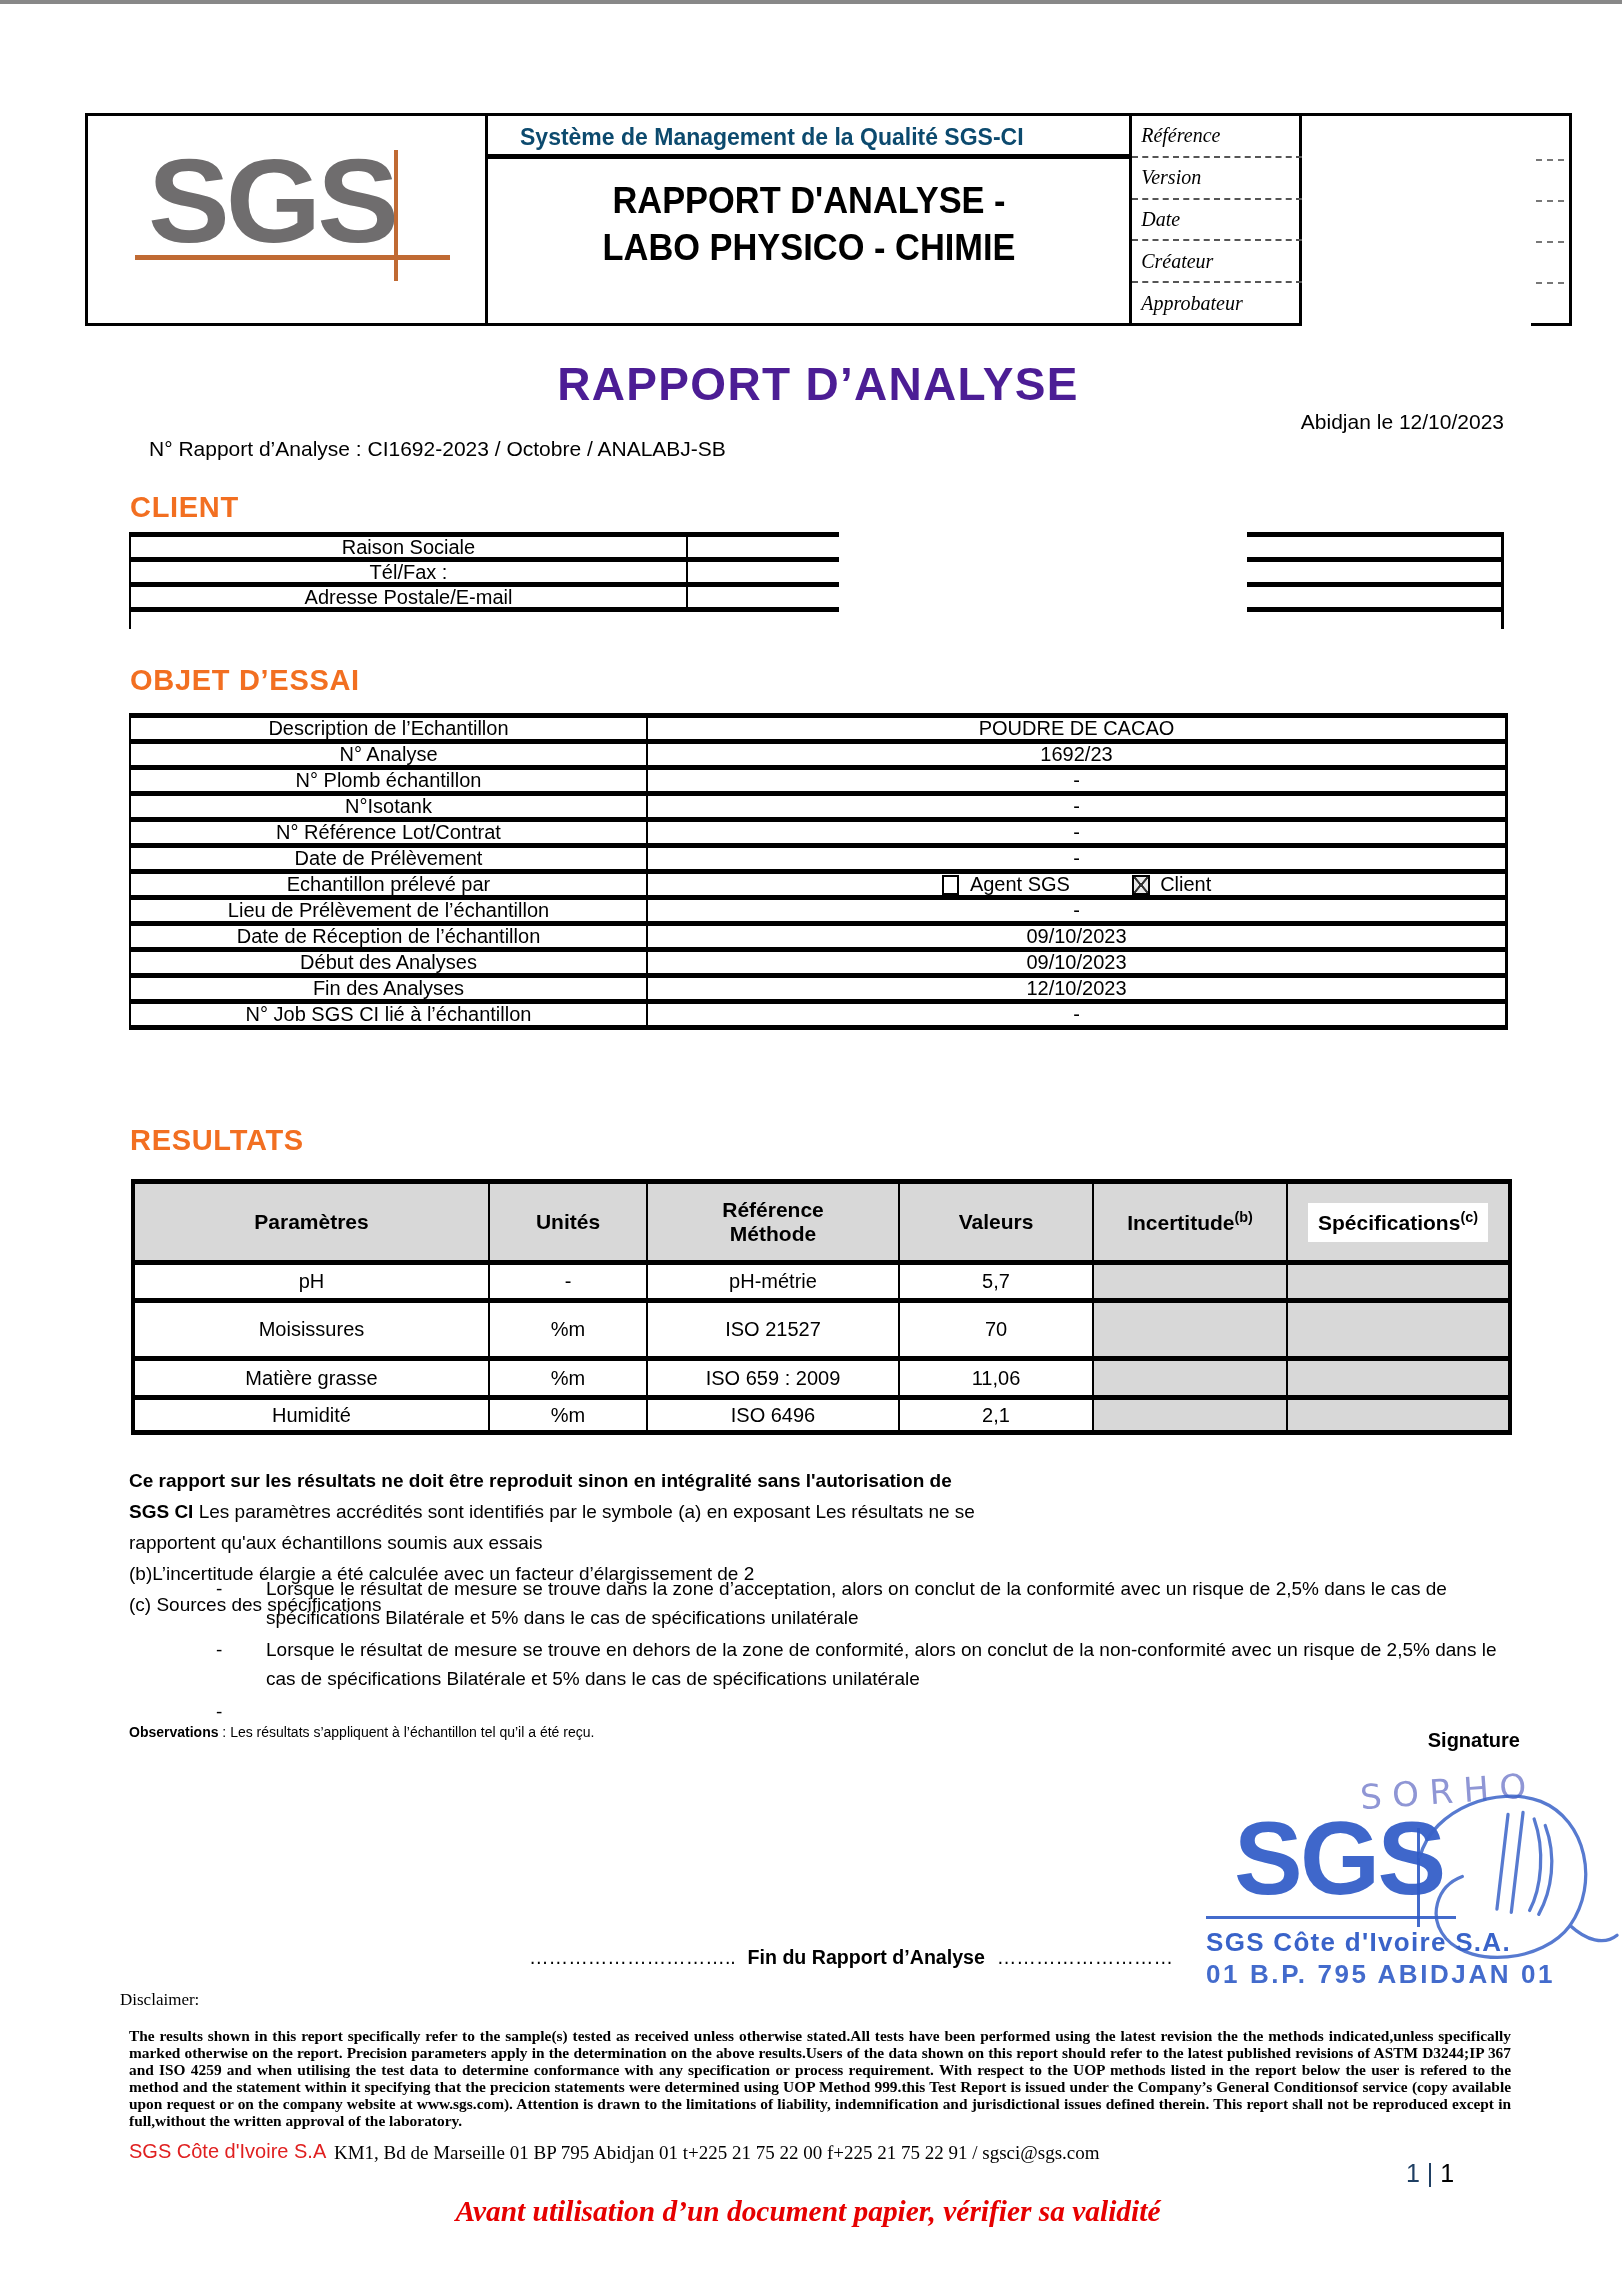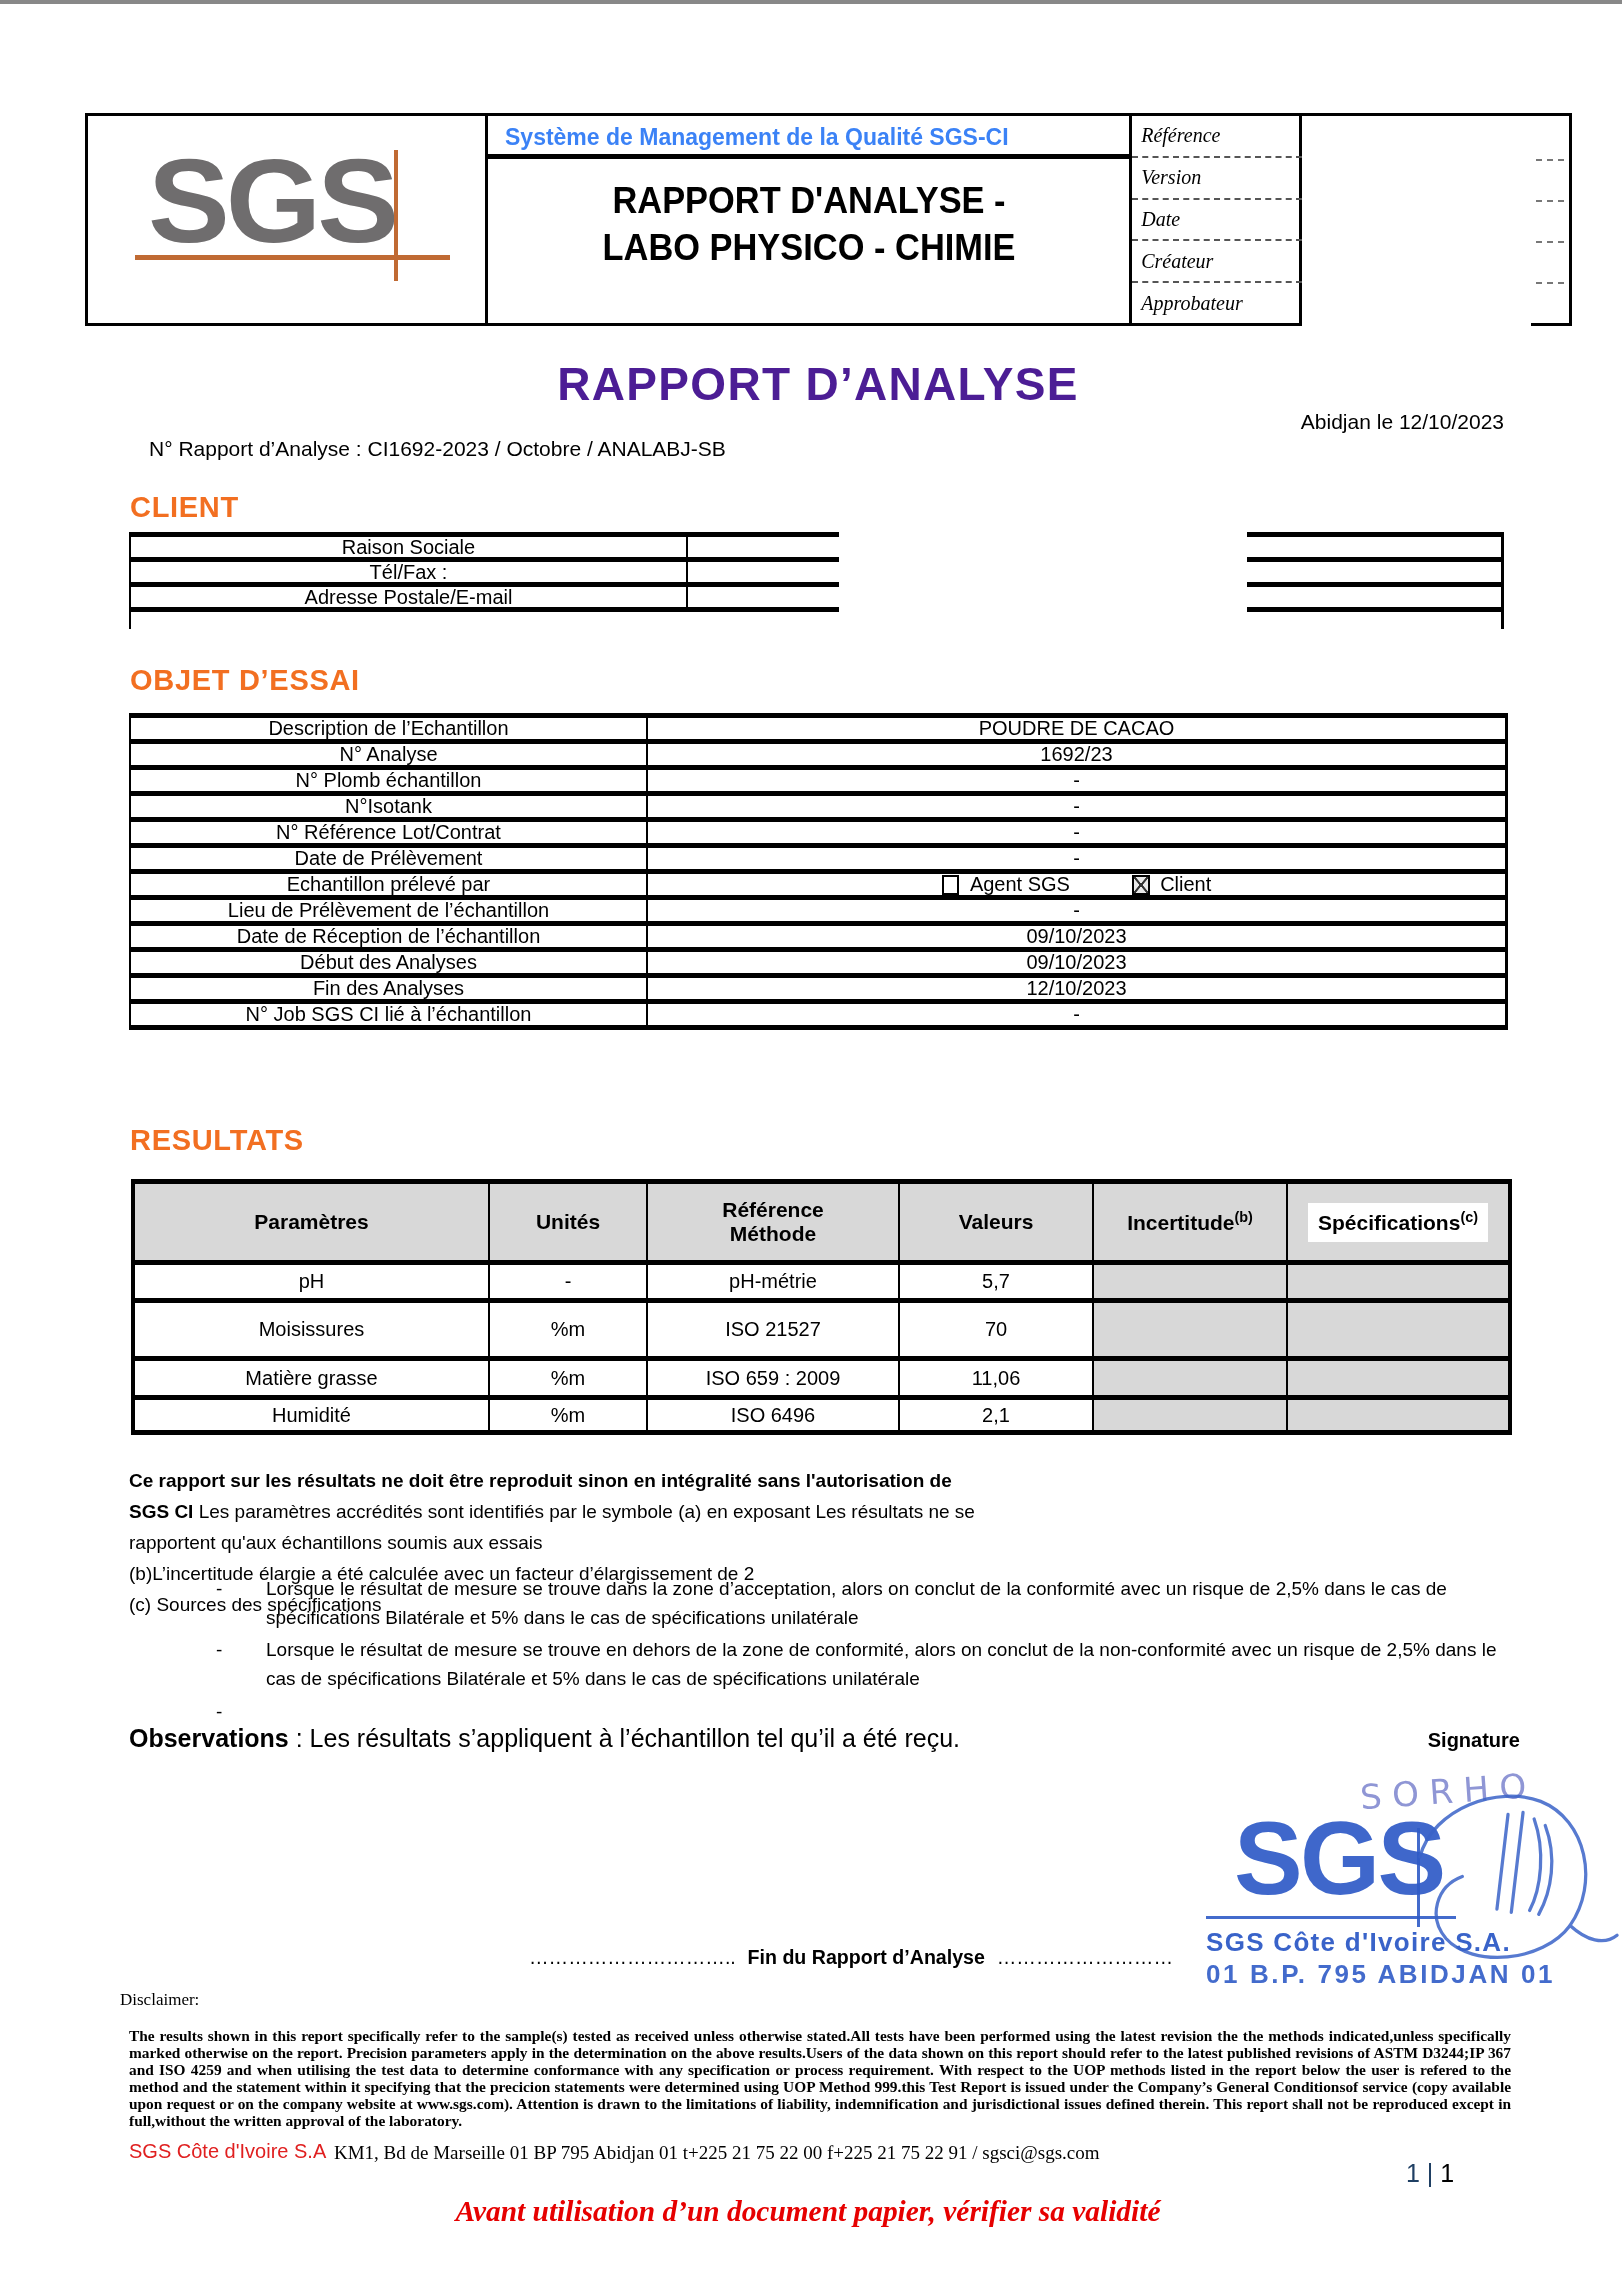--- a/index.html
+++ b/index.html
@@ -9,21 +9,21 @@
     font-family:"Liberation Sans", sans-serif; color:#000; overflow:hidden;
     margin:4px auto;
   }
   
   .hdr-main { position:absolute; left:85px; top:109px; width:1217px; height:213px; border:3.3px solid #000; }
   .hdr-logo-cell { position:absolute; left:0; top:0; width:397px; height:100%; }
   .sgs-logo-text { position:absolute; left:60px; top:26px; font-size:118px; line-height:118px; font-weight:bold; color:#6F6D6E; letter-spacing:-3.9px; transform:scaleX(1.04); transform-origin:left top; }
   .sgs-logo-hline { position:absolute; left:47px; top:139px; width:315px; height:4.6px; background:#C06A33; }
   .sgs-logo-vline { position:absolute; left:306px; top:34px; width:3.9px; height:131px; background:#C06A33; }
   .hdr-title-cell { position:absolute; left:397px; top:0; width:645px; height:100%; border-left:3.3px solid #000; }
-  .quality-bar { height:43px; border-bottom:5.2px solid #000; line-height:42px; padding-left:17px; color:#3b82f6; font-weight:bold; font-size:23px; white-space:nowrap; overflow:hidden; }
+  .quality-bar { height:43px; border-bottom:5.2px solid #000; line-height:42px; padding-left:32px; color:#0c4a6e; font-weight:bold; font-size:23px; white-space:nowrap; overflow:hidden; }
   .doc-title { margin-top:18.3px; text-align:center; font-weight:bold; font-size:37px; line-height:47px; transform:scaleX(.93); transform-origin:center; letter-spacing:0px; }
   .hdr-ref-cell { position:absolute; left:1041px; top:0; width:173px; height:100%; border-left:3.3px solid #000; display:flex; flex-direction:column; }
   .ref-row { flex:1; display:flex; align-items:center; padding-left:9.2px; font-family:"Liberation Serif", serif; font-style:italic; font-size:20px; border-bottom:2px dashed #555; }
   .ref-row:last-child { border-bottom:none; }
   .hdr-right-col { position:absolute; left:1302px; top:109px; width:270px; height:213px; border-top:3.3px solid #000; border-right:3.3px solid #000; }
   .hdr-right-dash { position:absolute; right:5.2px; width:27.5px; height:0; border-top:2px dashed #777; }
   .hdr-right-bottom { position:absolute; right:0; bottom:0; width:38px; height:0; border-bottom:3.9px solid #000; }
   
   .main-title { position:absolute; left:131px; top:353px; width:1374px; text-align:center; font-size:46px; font-weight:bold; letter-spacing:1.3px; }
   .city-date { position:absolute; top:406px; right:119px; font-size:21px; }
@@ -57,21 +57,21 @@
   .spec-white { background:#fff; padding:6.5px 10.5px; display:inline-block; }
   .r-ph { height:38px; } .r-moi { height:58px; } .r-mat { height:39px; } .r-hum { height:35px; }
   sup { font-size:14.4px; }
   
   .notes { position:absolute; left:129px; top:1461px; width:1384px; font-size:19px; line-height:31px; }
   .notes b { font-weight:bold; }
   .bullets { position:absolute; left:216px; top:1570px; width:1296px; font-size:19px; line-height:29px; }
   .bullet { display:flex; margin-bottom:3.3px; }
   .bullet .dash { width:50px; flex:none; }
   .bullet .btext { flex:1; }
-  .observations { position:absolute; left:129px; top:1720px; font-size:25px; }
+  .observations { position:absolute; left:129px; top:1720px; font-size:14px; }
   
   .sig-label { position:absolute; top:1725px; right:103px; font-size:20px; font-weight:bold; }
   .handwriting { position:absolute; left:1360px; top:1767px; font-size:34px; color:#8F96D5; letter-spacing:10.5px; transform:rotate(-4deg); font-family:"DejaVu Sans", sans-serif; }
   .stamp { position:absolute; left:1191px; top:1807px; width:432px; height:196px; color:#2F5BC7; }
   .stamp-sgs { position:absolute; left:43px; top:-3.9px; font-size:103px; line-height:103px; font-weight:bold; letter-spacing:-2.6px; opacity:.92; }
   .stamp-vline { position:absolute; left:226px; top:17px; width:3.3px; height:99px; background:#2F5BC7; opacity:.9; }
   .stamp-hline { position:absolute; left:15px; top:105px; width:250px; height:3.3px; background:#2F5BC7; opacity:.9; }
   .stamp-line1 { position:absolute; left:15px; top:116px; font-size:26px; font-weight:bold; letter-spacing:1.3px; white-space:nowrap; opacity:.95; }
   .stamp-line2 { position:absolute; left:15px; top:148px; font-size:26px; font-weight:bold; letter-spacing:2.6px; white-space:nowrap; opacity:.9; }
   .stamp-svg { position:absolute; left:183px; top:-39px; }

